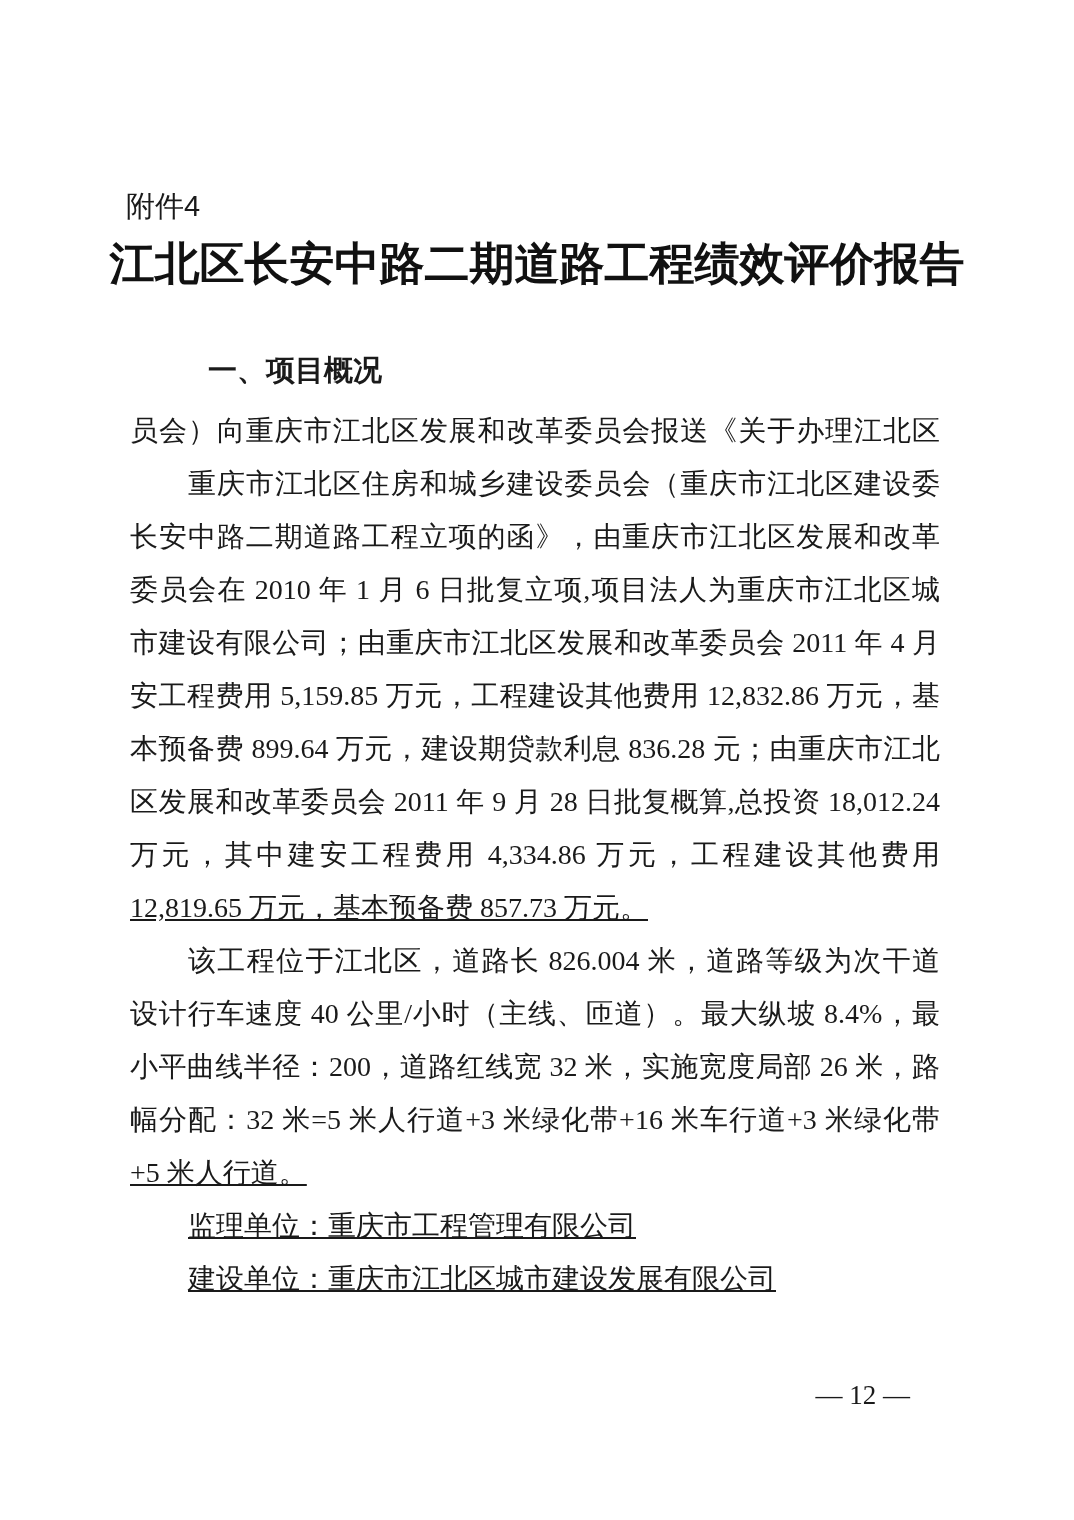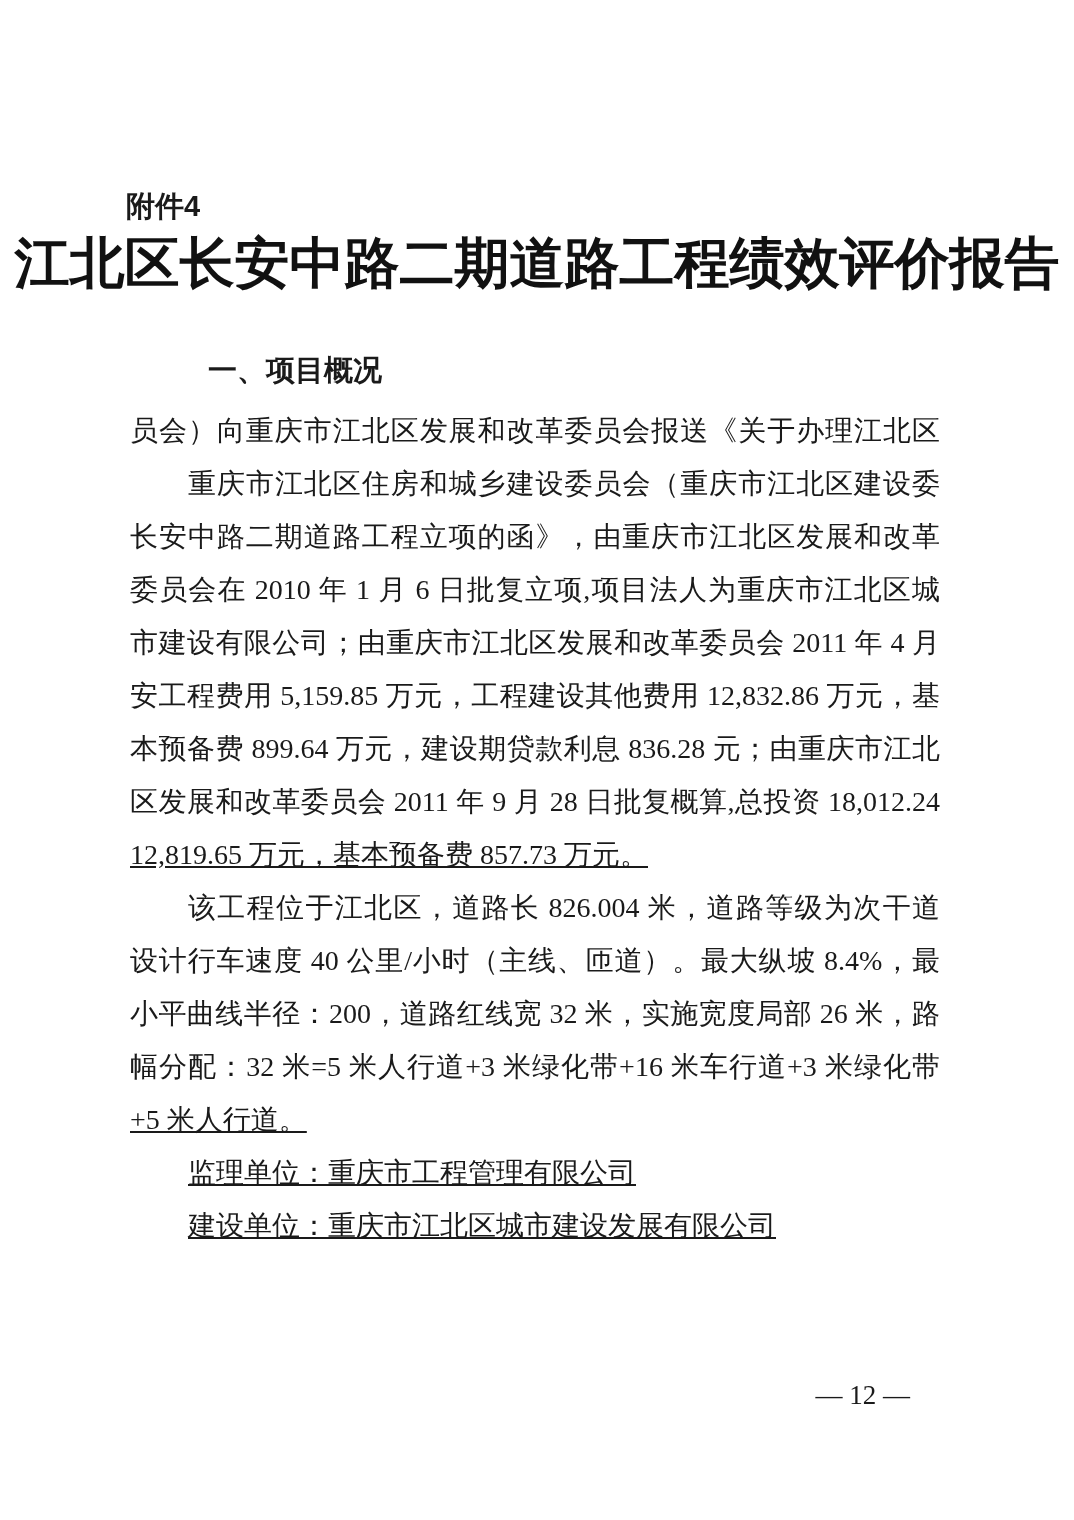--- a/index.html
+++ b/index.html
@@ -13,34 +13,34 @@
     height: 1520px;
     background: #ffffff;
     color: #1a1a1a;
     overflow: hidden;
   }
   .attachment-label {
     position: absolute;
     left: 126px;
     top: 188px;
     font-family: "Liberation Sans", "DejaVu Sans", sans-serif;
-    font-weight: bold;
+    font-weight: normal;
     font-size: 29px;
     line-height: 36px;
     color: #1a1a1a;
   }
   .doc-title {
     position: absolute;
     left: 0;
     right: 0;
     top: 238px;
     text-align: center;
     font-family: "Liberation Serif", "DejaVu Serif", serif;
     font-weight: bold;
-    font-size: 55px;
+    font-size: 45px;
     line-height: 52px;
     letter-spacing: 0px;
     color: #111111;
   }
   .section-heading {
     position: absolute;
     left: 188px;
     top: 351px;
     font-family: "Liberation Sans", "DejaVu Sans", sans-serif;
     font-weight: bold;
@@ -96,20 +96,21 @@
   <div class="body-text">
 
     <div class="ln">员会）向重庆市江北区发展和改革委员会报送《关于办理江北区</div>
     <div class="ln ind">重庆市江北区住房和城乡建设委员会（重庆市江北区建设委</div>
     <div class="ln">长安中路二期道路工程立项的函》，由重庆市江北区发展和改革</div>
     <div class="ln">委员会在 2010 年 1 月 6 日批复立项,项目法人为重庆市江北区城</div>
     <div class="ln">市建设有限公司；由重庆市江北区发展和改革委员会 2011 年 4 月</div>
     <div class="ln">安工程费用 5,159.85 万元，工程建设其他费用 12,832.86 万元，基</div>
     <div class="ln">本预备费 899.64 万元，建设期贷款利息 836.28 元；由重庆市江北</div>
     <div class="ln">区发展和改革委员会 2011 年 9 月 28 日批复概算,总投资 18,012.24</div>
+    <div class="ln">万元，其中建安工程费用 4,334.86 万元，工程建设其他费用</div>
     <div class="ln pe">12,819.65 万元，基本预备费 857.73 万元。</div>
 
     <div class="ln ind">该工程位于江北区，道路长 826.004 米，道路等级为次干道</div>
     <div class="ln">设计行车速度 40 公里/小时（主线、匝道）。最大纵坡 8.4%，最</div>
     <div class="ln">小平曲线半径：200，道路红线宽 32 米，实施宽度局部 26 米，路</div>
     <div class="ln">幅分配：32 米=5 米人行道+3 米绿化带+16 米车行道+3 米绿化带</div>
     <div class="ln pe">+5 米人行道。</div>
 
     <div class="ln ind pe">监理单位：重庆市工程管理有限公司</div>
 

